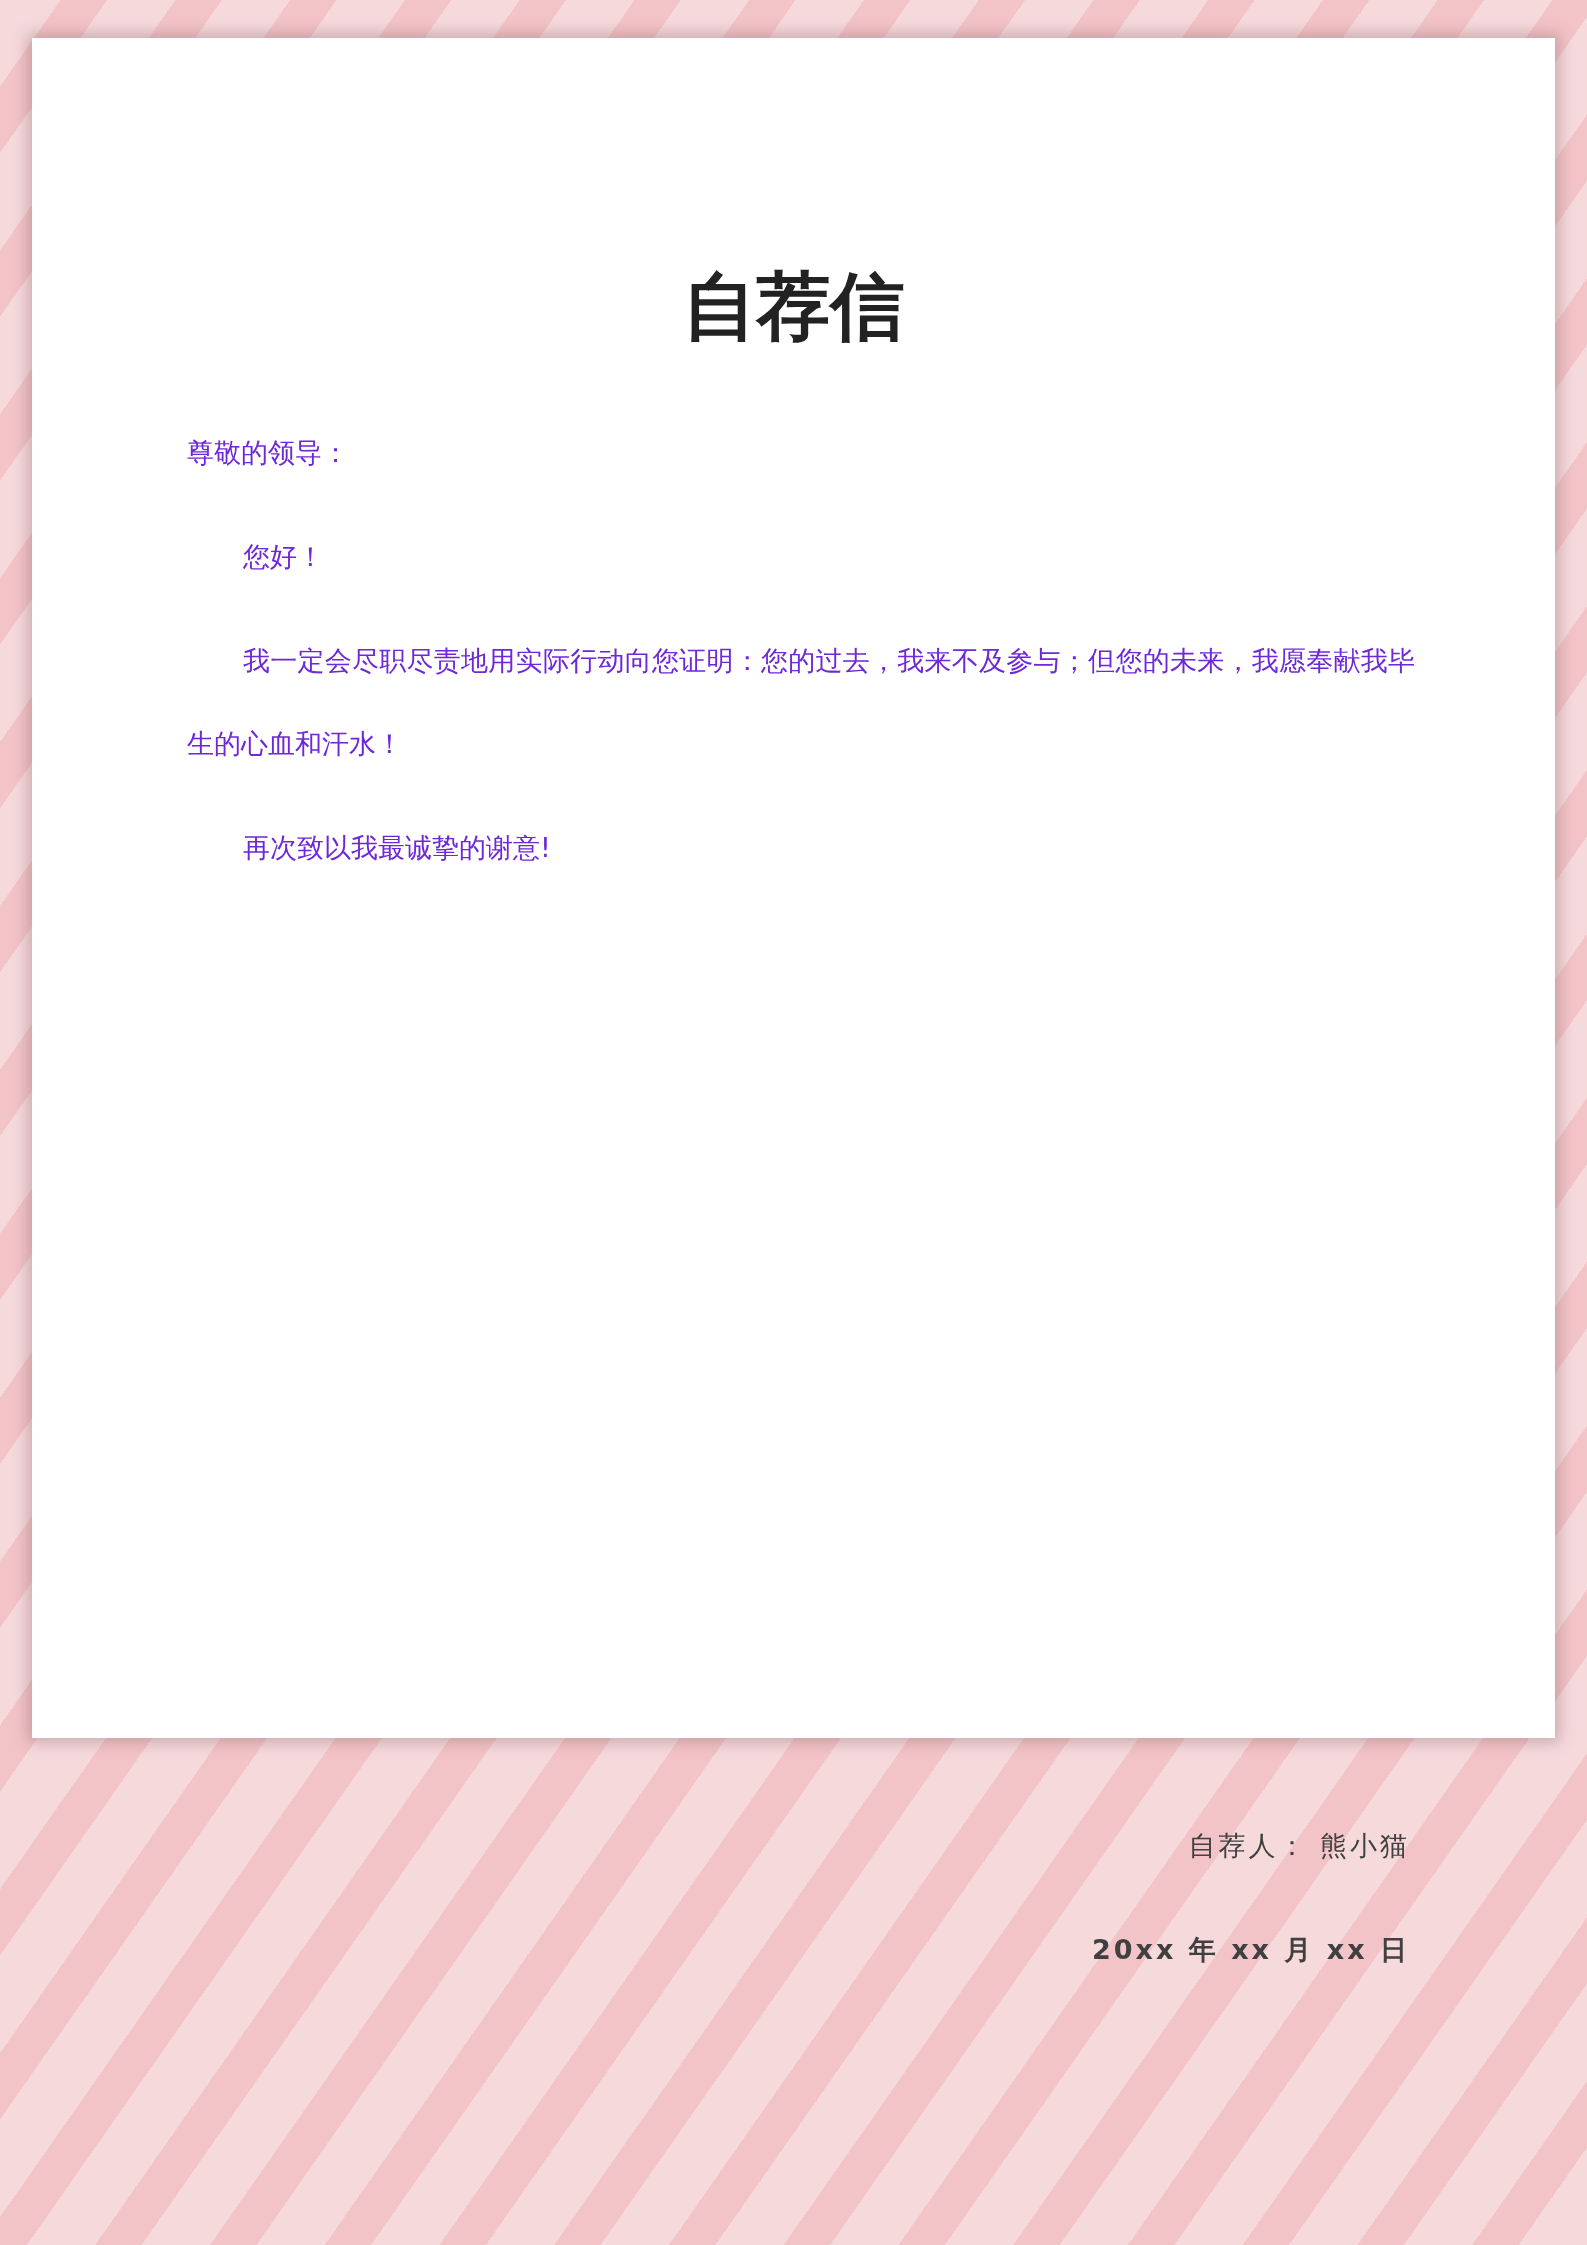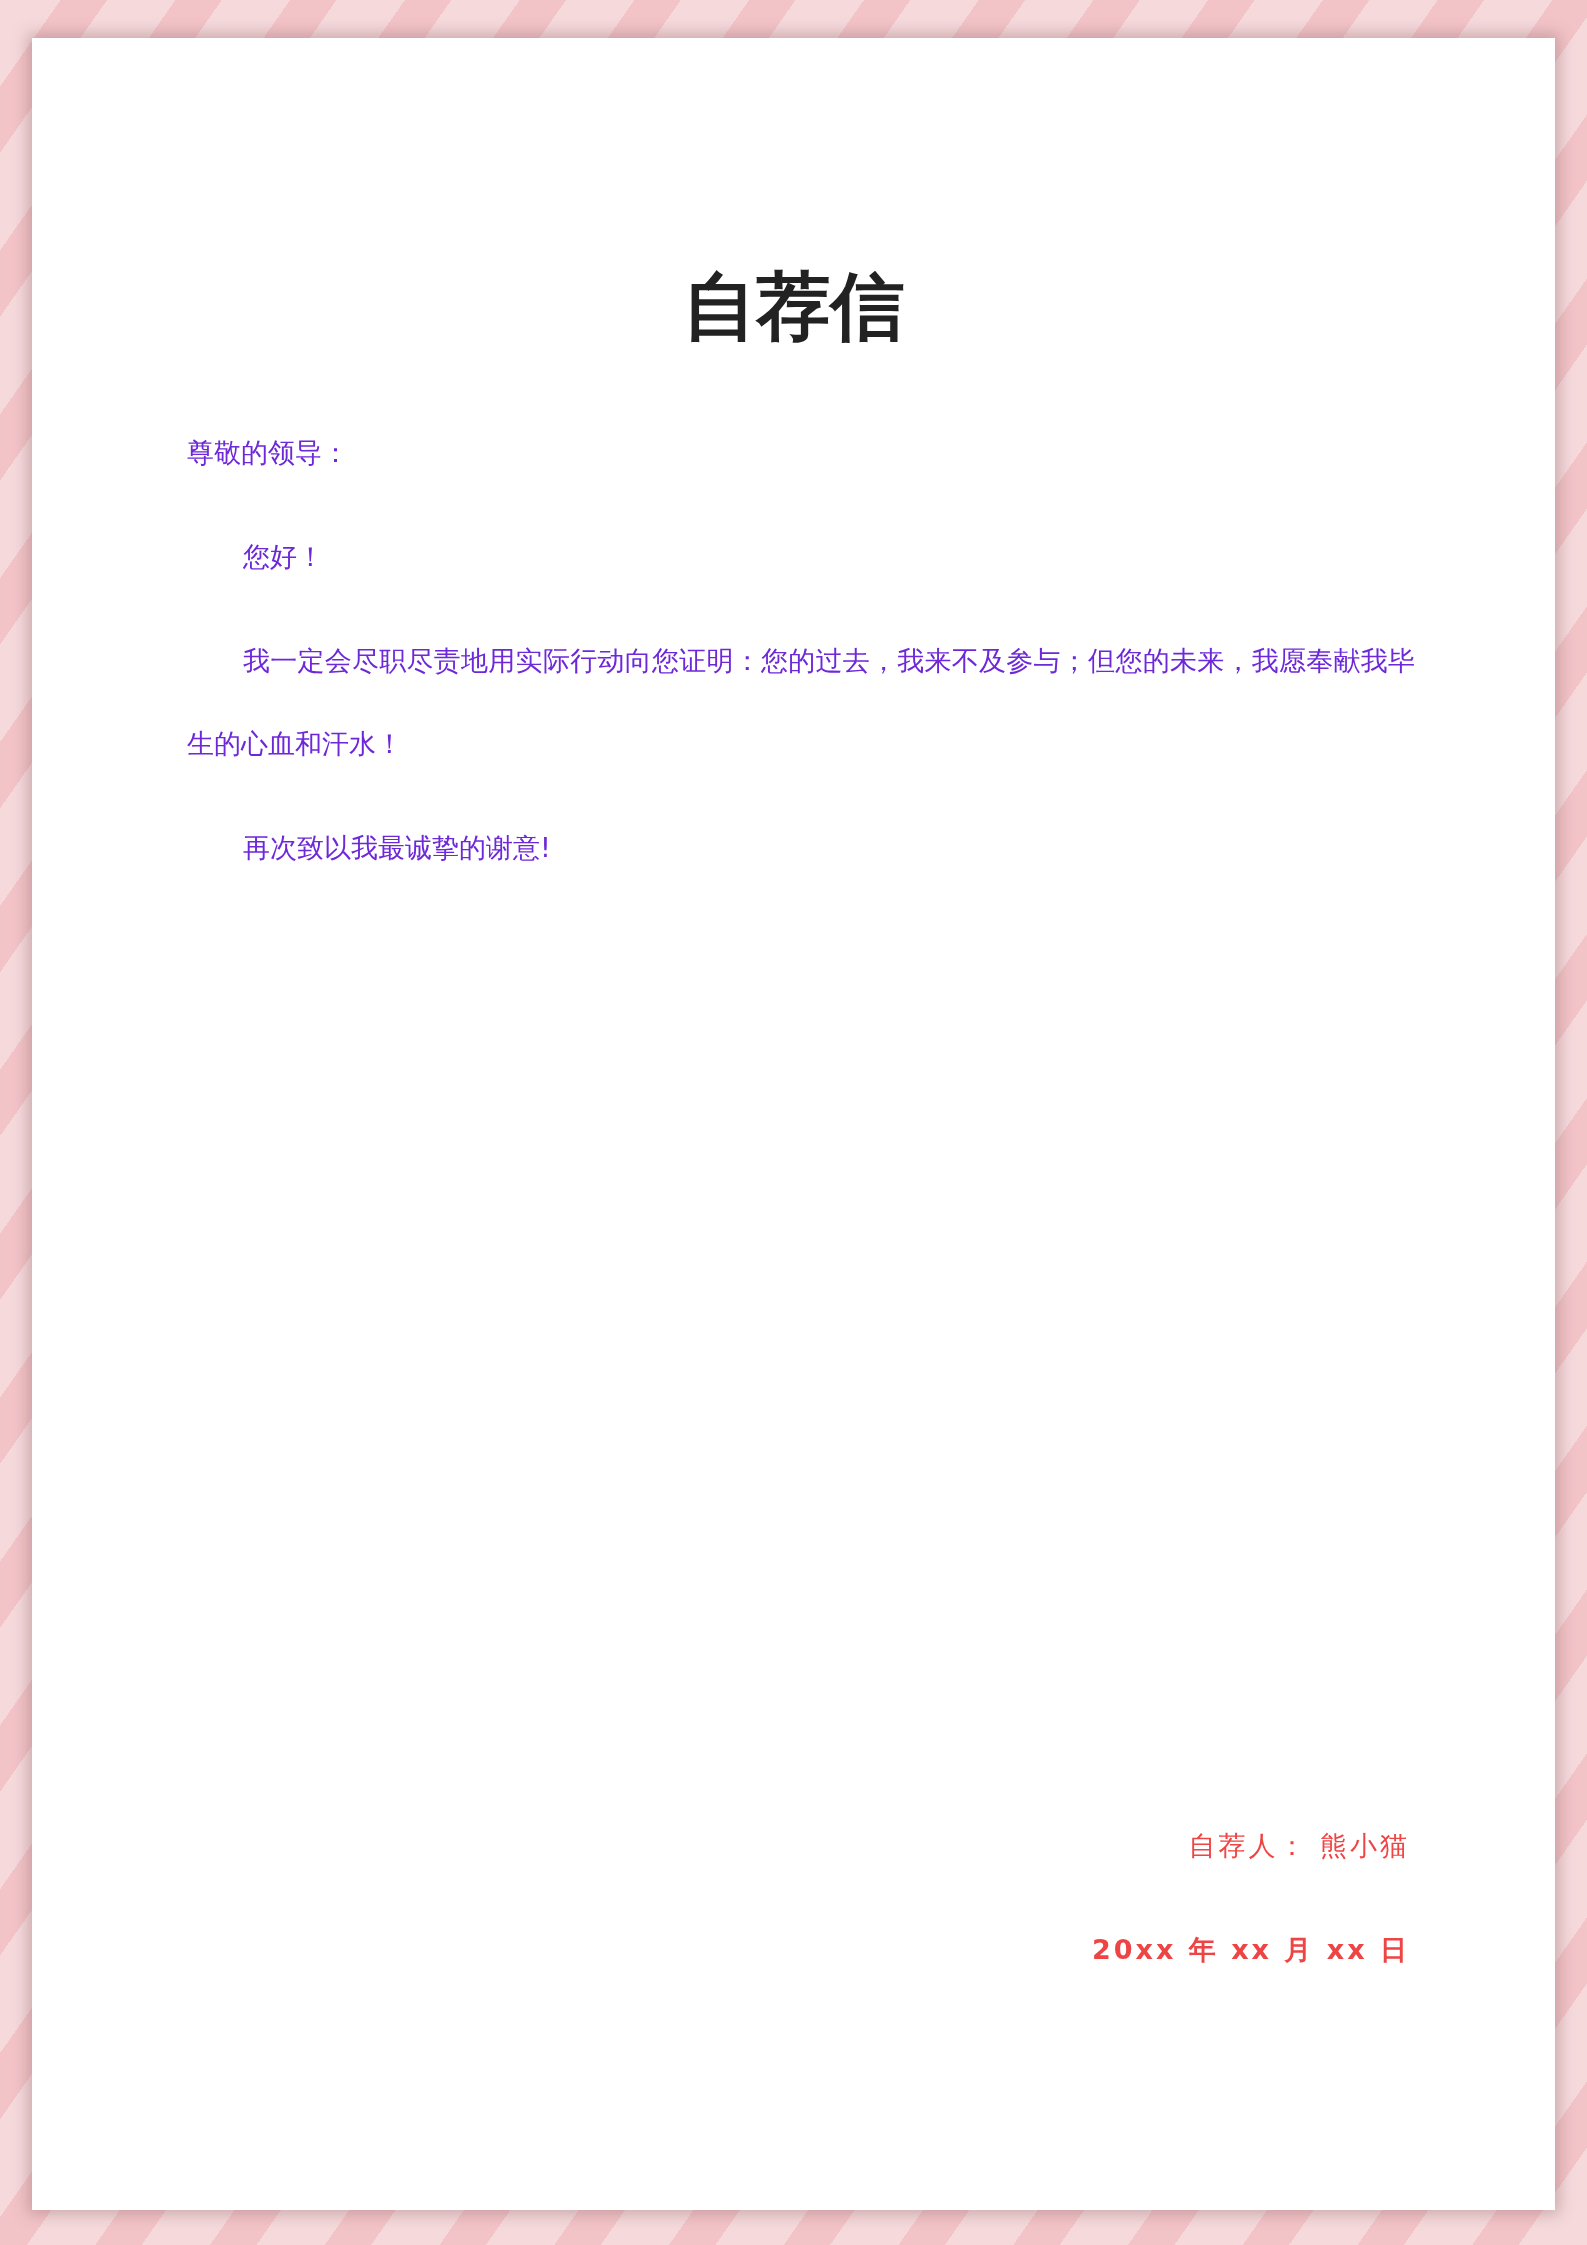--- a/index.html
+++ b/index.html
@@ -19,21 +19,21 @@
         #f2c3c7 56px,
         #f2c3c7 94px
       );
       font-family: "DejaVu Sans", "Liberation Sans", sans-serif;
     }
     .page {
       position: absolute;
       left: 32px;
       top: 38px;
       width: 1523px;
-      height: 2172px;
+      height: 1700px;
       background: #ffffff;
       box-shadow: 0 0 14px 4px rgba(150, 110, 115, 0.45);
     }
     .title {
       position: absolute;
       left: 0;
       right: 0;
       top: 218px;
       text-align: center;
       font-size: 74px;
@@ -59,21 +59,21 @@
       word-break: break-all;
     }
     .indent {
       text-indent: 56px;
     }
     .sign {
       position: absolute;
       right: 145px;
       width: 600px;
       text-align: right;
-      color: #ef4444;
+      color: #404040;
       font-size: 27px;
       letter-spacing: 3px;
       line-height: 40px;
     }
     .sign.name { top: 1788px; }
     .sign.date { top: 1892px; font-weight: bold; }
   </style>
 </head>
 <body>
 

